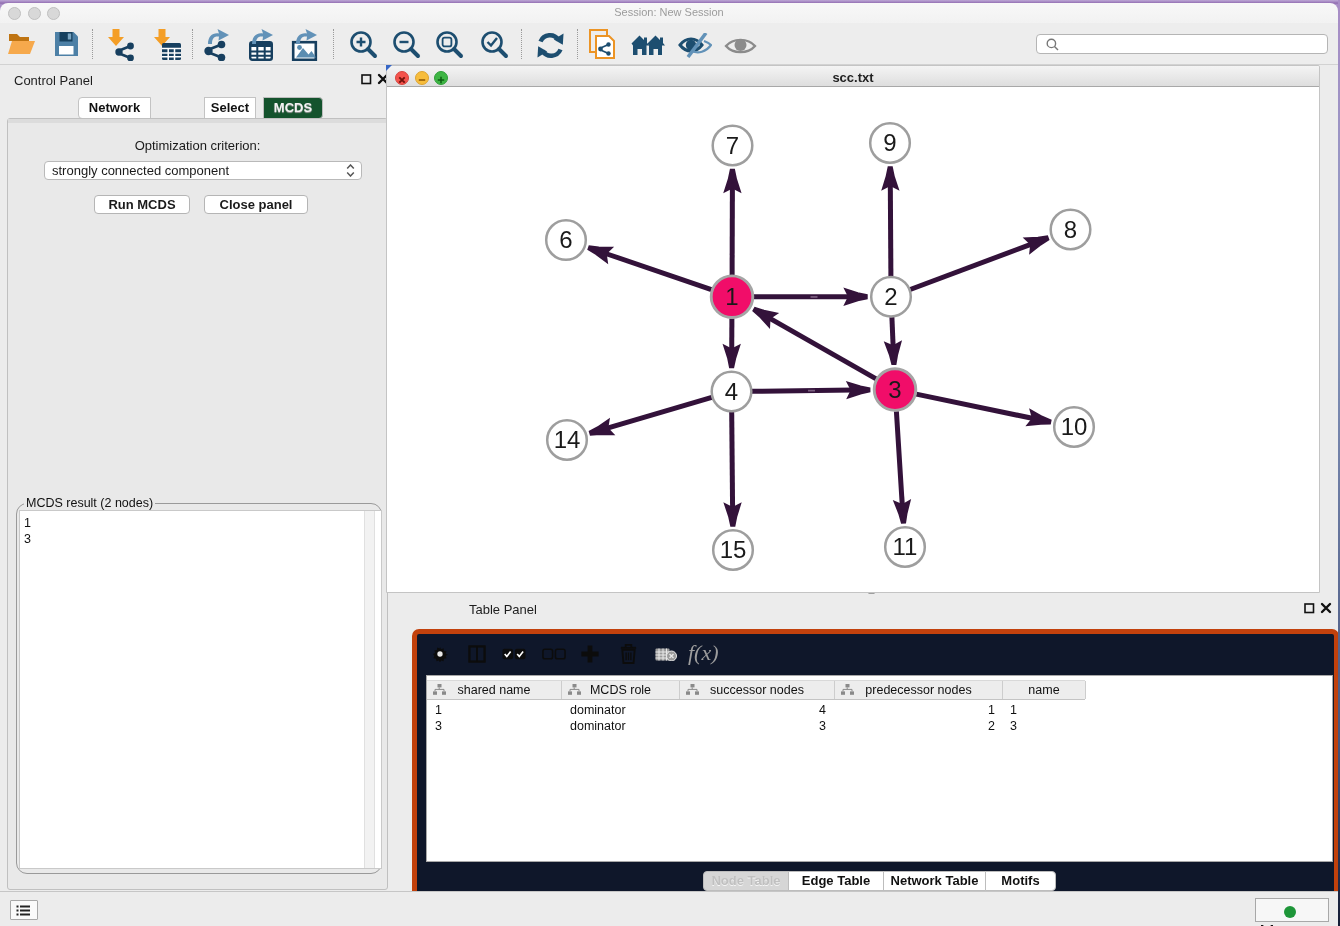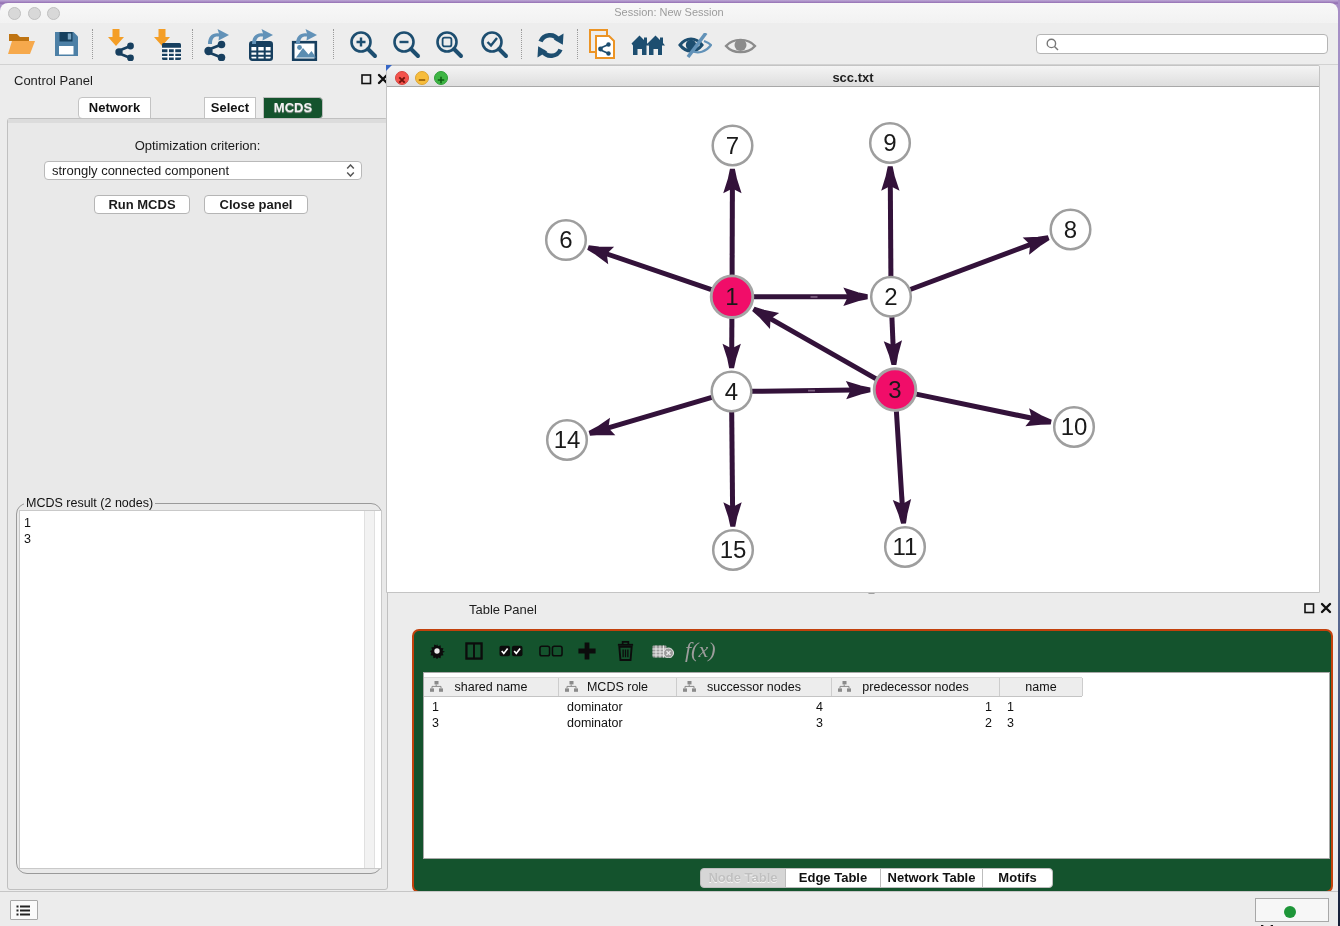--- a/index.html
+++ b/index.html
@@ -273,21 +273,21 @@
 </svg>
     </div>
     <div id="tpanel">
       <div class="abs" style="left:24px;top:4px;font-size:13px;color:#1e1e1e;margin-left:40px;">Table Panel</div>
       <svg class="abs" style="left:899px;top:5px" width="11" height="11" viewBox="0 0 11 11">
           <rect x="1" y="1" width="8.5" height="8.5" fill="none" stroke="#111" stroke-width="1.6"></rect>
         </svg>
       <svg class="abs" style="left:915px;top:4px" width="12" height="12" viewBox="0 0 12 12">
           <path d="M2 2 L10 10 M10 2 L2 10" stroke="#111" stroke-width="2.4" stroke-linecap="round"></path>
         </svg>
-      <div class="abs" style="left:7px;top:31px;width:917px;height:260px;background:#14532d;border:2px solid #c2410c;border-radius:7px;">
+      <div class="abs" style="left:7px;top:31px;width:917px;height:260px;background:#0f172a;border:5px solid #c2410c;border-radius:7px;">
         <svg class="abs" style="left:15px;top:12px" width="16" height="16" viewBox="0 0 18 18">
             <path d="M9 1 l1.2 2.6 2.8 -1 0.4 2.9 2.9 0.4 -1 2.8 2.6 1.2 -2.6 1.2 1 2.8 -2.9 0.4 -0.4 2.9 -2.8 -1 -1.2 2.6 -1.2 -2.6 -2.8 1 -0.4 -2.9 -2.9 -0.4 1 -2.8 L1 9 l2.6 -1.2 -1 -2.8 2.9 -0.4 0.4 -2.9 2.8 1 z" fill="#0c0c0c"></path>
             <circle cx="9" cy="9" r="3" fill="#e9e9e9"></circle>
           </svg>
         <svg class="abs" style="left:51px;top:11px" width="18" height="18" viewBox="0 0 19 19">
             <rect x="1.5" y="1.5" width="16" height="16" fill="none" stroke="#0c0c0c" stroke-width="2.4"></rect>
             <path d="M9.5 1.5 v16" stroke="#0c0c0c" stroke-width="2"></path>
           </svg>
         <svg class="abs" style="left:85px;top:14px" width="24" height="12" viewBox="0 0 25 12">
             <g fill="#0c0c0c">

